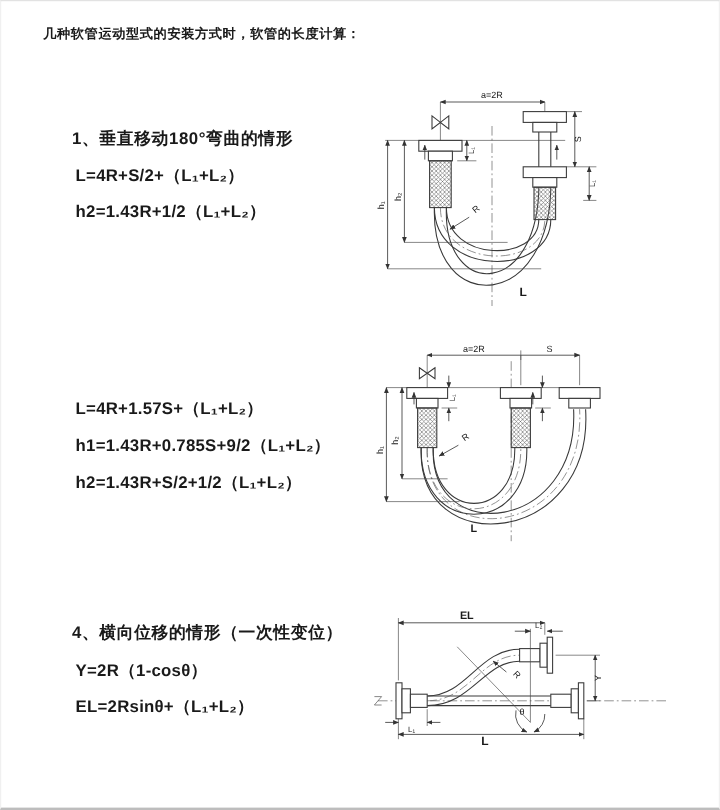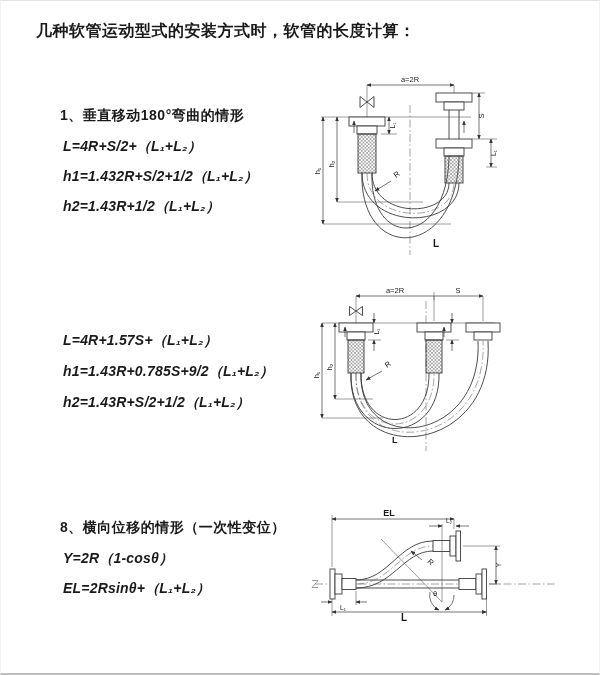--- a/index.html
+++ b/index.html
@@ -4,24 +4,24 @@
 <style>
   html,body{margin:0;padding:0;background:#eee;}
   .page{
     position:relative;width:600px;height:675px;margin:0 auto;
     background:#fff;overflow:hidden;
     border-top:1px solid #e2e2e2;border-bottom:2px solid #bdbdbd;
     border-left:1px solid #f0f0f0;border-right:1px solid #f0f0f0;
     box-sizing:border-box;
     font-family:"Liberation Sans","DejaVu Sans",sans-serif;color:#1a1a1a;
   }
-  .title{position:absolute;left:35px;top:20px;font-size:16px;font-weight:700;letter-spacing:.5px;text-align:center;}
+  .title{position:absolute;left:35px;top:20px;font-size:11px;font-weight:700;letter-spacing:.5px;text-align:center;}
   .sec-heading{position:absolute;left:59px;font-size:14px;font-weight:700;letter-spacing:.5px;}
   .formulas{position:absolute;left:62px;font-size:14px;font-weight:600;letter-spacing:.2px;}
-  .formulas div{line-height:30px;white-space:nowrap;font-style:italic;}
+  .formulas div{line-height:30px;white-space:nowrap;}
   .fx2 div{line-height:31px;}
   .diag{position:absolute;}
   svg text{font-family:"Liberation Sans","DejaVu Sans",sans-serif;fill:#1a1a1a;}
   .st{stroke:#3a3a3a;stroke-width:.9;fill:none;}
   .thin{stroke:#4a4a4a;stroke-width:.55;fill:none;}
   .dim{stroke:#3a3a3a;stroke-width:.7;fill:none;}
   .cl{stroke:#5a5a5a;stroke-width:.55;fill:none;stroke-dasharray:8 2.5 1.5 2.5;}
   .fl{fill:#fff;stroke:#3a3a3a;stroke-width:.9;}
   .braid{fill:url(#braid);stroke:#3a3a3a;stroke-width:.9;}
   .lbl{font-size:7.5px;}
@@ -43,31 +43,30 @@
         <path d="M0,1 L10,5 L0,9 z" fill="#333"></path>
       </marker>
     </defs>
   </svg>
 
   <div class="title">几种软管运动型式的安装方式时，软管的长度计算：</div>
 
   <div class="sec-heading" style="top:106px">1、垂直移动180°弯曲的情形</div>
   <div class="formulas" style="top:130px">
     <div>L=4R+S/2+（L₁+L₂）</div>
-    <div>h1=1.432R+S/2+1/2（L₁+L₂）</div>
     <div>h2=1.43R+1/2（L₁+L₂）</div>
   </div>
 
   <div class="formulas fx2" style="top:324px">
     <div>L=4R+1.57S+（L₁+L₂）</div>
     <div>h1=1.43R+0.785S+9/2（L₁+L₂）</div>
     <div>h2=1.43R+S/2+1/2（L₁+L₂）</div>
   </div>
 
-  <div class="sec-heading" style="top:518px">8、横向位移的情形（一次性变位）</div>
+  <div class="sec-heading" style="top:518px">4、横向位移的情形（一次性变位）</div>
   <div class="formulas" style="top:542px">
     <div>Y=2R（1-cosθ）</div>
     <div>EL=2Rsinθ+（L₁+L₂）</div>
   </div>
 
   <svg class="diag" style="left:310px;top:68px" width="285" height="192" viewBox="0 0 285 192">
     <line class="cl" x1="99" y1="36" x2="99" y2="186"></line>
 
     <g>
       <path class="st" d="M51,104 C48,196 151,192 148,79"></path>

